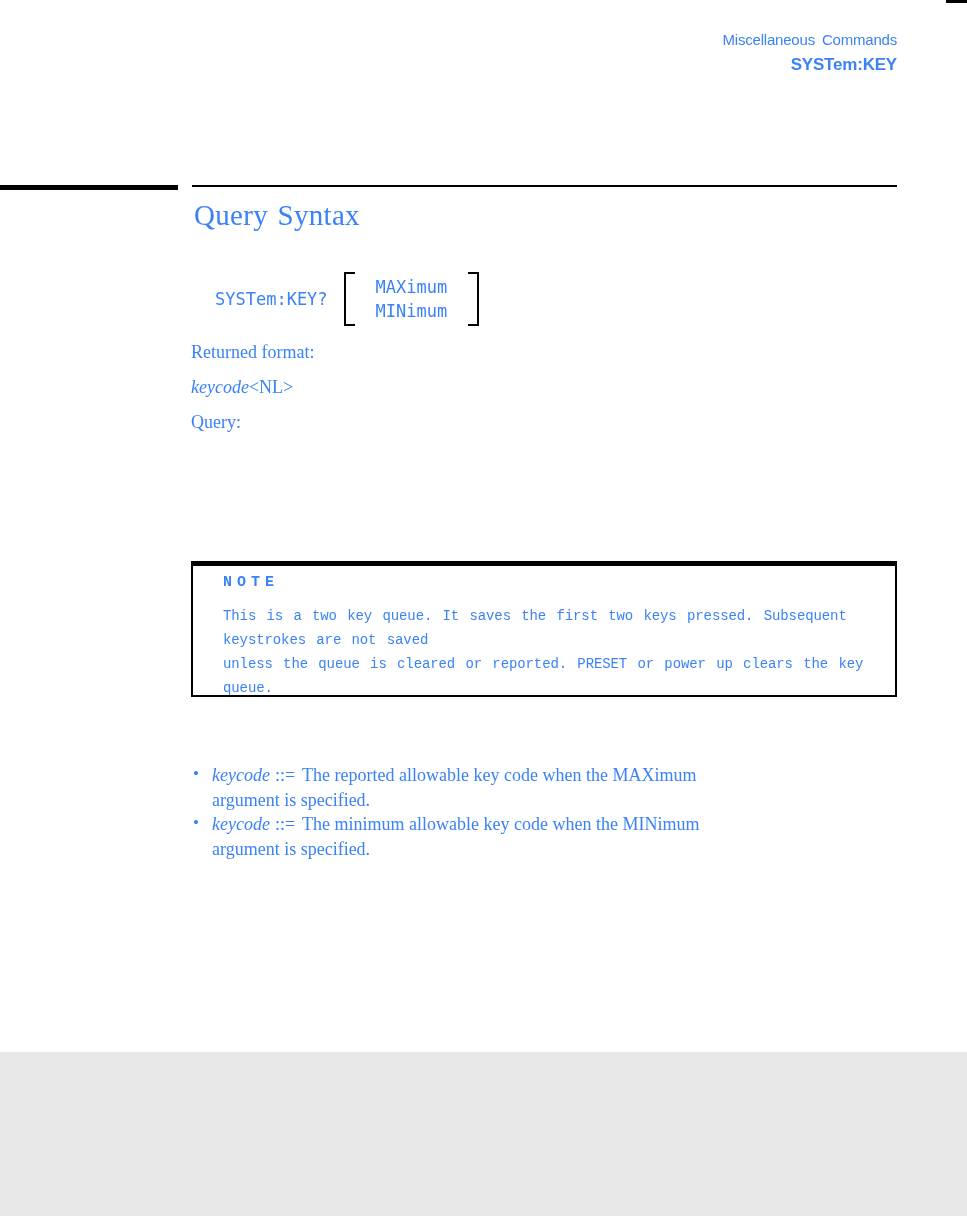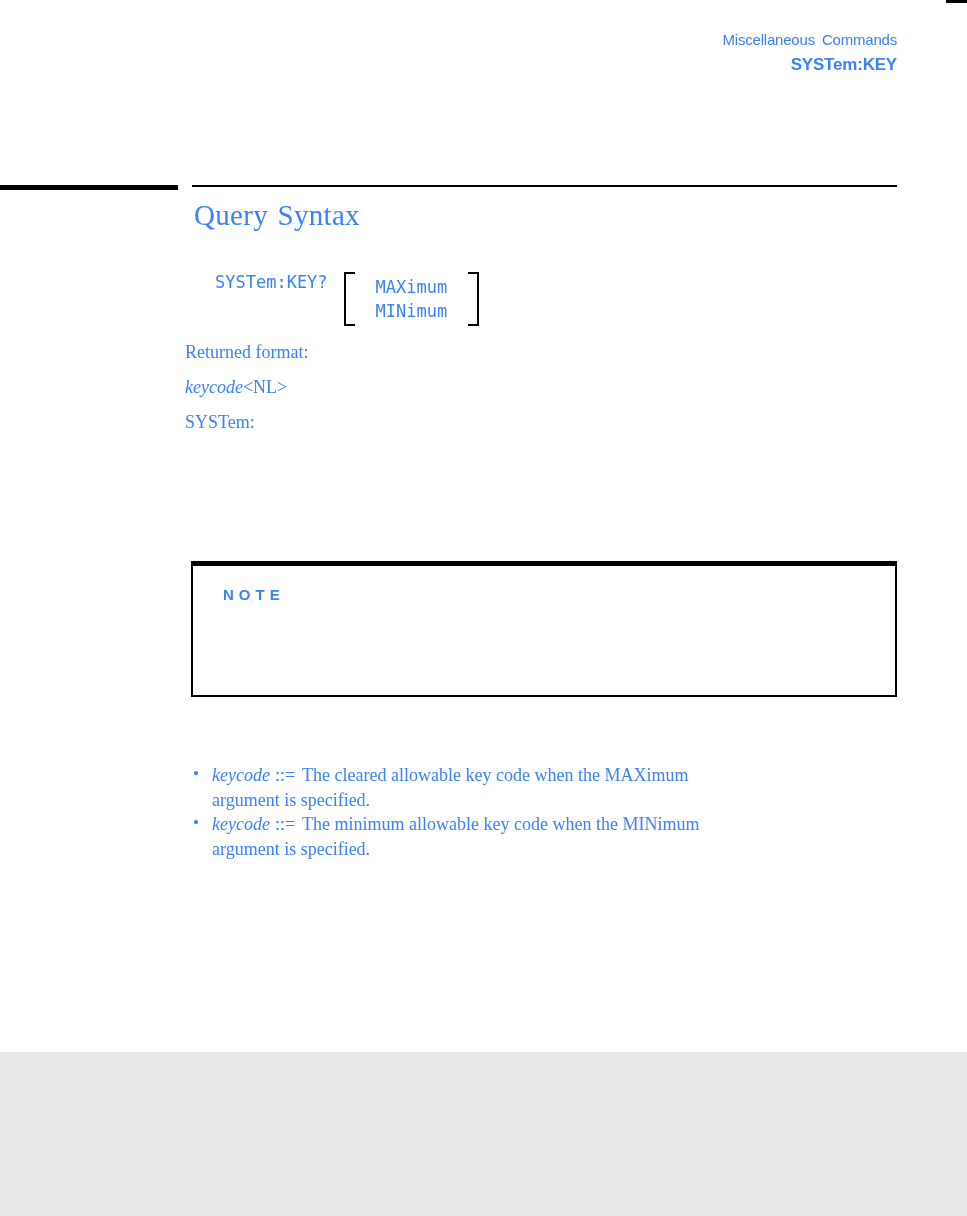--- a/index.html
+++ b/index.html
@@ -76,21 +76,21 @@
     letter-spacing: 0.3px;
     word-spacing: 2px;
   }
 
   
   .syntax {
     position: absolute;
     left: 215px;
     top: 272px;
     display: flex;
-    align-items: flex-start;
+    align-items: center;
     font-family: "DejaVu Sans Mono", "Liberation Mono", monospace;
     font-size: 17px;
   }
   .syntax .cmd { margin-right: 16px; }
   .bracket-group {
     display: flex;
     align-items: stretch;
     gap: 14px;
   }
   .bracket {
@@ -109,21 +109,21 @@
   .bracket-options {
     display: flex;
     flex-direction: column;
     padding: 3px 7px;
     line-height: 24px;
   }
 
   
   .body-line {
     position: absolute;
-    left: 185px;
+    left: 191px;
     margin: 0;
     font-size: 18px;
     line-height: 24px;
   }
   .returned-label { top: 340px; }
   .returned-value { top: 375px; }
   .returned-value .var { font-style: italic; }
   .where-label { top: 410px; }
 
   .bullet-list {
@@ -156,22 +156,22 @@
   
   .note-box {
     position: absolute;
     left: 191px;
     top: 561px;
     width: 706px;
     height: 136px;
     box-sizing: border-box;
     border: 2px solid #000;
     border-top: 5px solid #000;
-    padding: 20px 18px 0 30px;
-    font-family: Liberation Sans, sans-serif;
+    padding: 8px 18px 0 30px;
+    font-family: Liberation Mono, monospace;
   }
   .note-label {
     font-size: 15px;
     font-weight: bold;
     letter-spacing: 5px;
   }
   .note-text {
     margin-top: 13px;
     font-size: 14px;
     line-height: 24px;
@@ -221,29 +221,31 @@
         <span>MINimum</span>
       </span>
       <span class="bracket right"></span>
     </span>
   </div>
 
   <p class="body-line returned-label">Returned format:</p>
 
   <p class="body-line returned-value"><span class="var">keycode</span><span>&lt;NL&gt;</span></p>
 
-  <p class="body-line where-label">SYSTem:</p>
+  <p class="body-line where-label">Query:</p>
 
 
   <div class="note-box">
     <div class="note-label">NOTE</div>
+    <div class="note-text ml">This is a two key queue. It saves the first two keys pressed. Subsequent keystrokes are not saved
+unless the queue is cleared or reported. PRESET or power up clears the key queue.</div>
   </div>
 
   <ul class="bullet-list bottom">
-    <li class="bullet-item"><span class="term">keycode</span><span class="op">::=</span><span class="ml">The cleared allowable key code when the MAXimum
+    <li class="bullet-item"><span class="term">keycode</span><span class="op">::=</span><span class="ml">The reported allowable key code when the MAXimum
 argument is specified.</span></li>
     <li class="bullet-item"><span class="term">keycode</span><span class="op">::=</span><span class="ml">The minimum allowable key code when the MINimum
 argument is specified.</span></li>
   </ul>
 
   <div class="footer-rule"></div>
   <div class="page-number">2g-4</div>
 
 </div>
 

